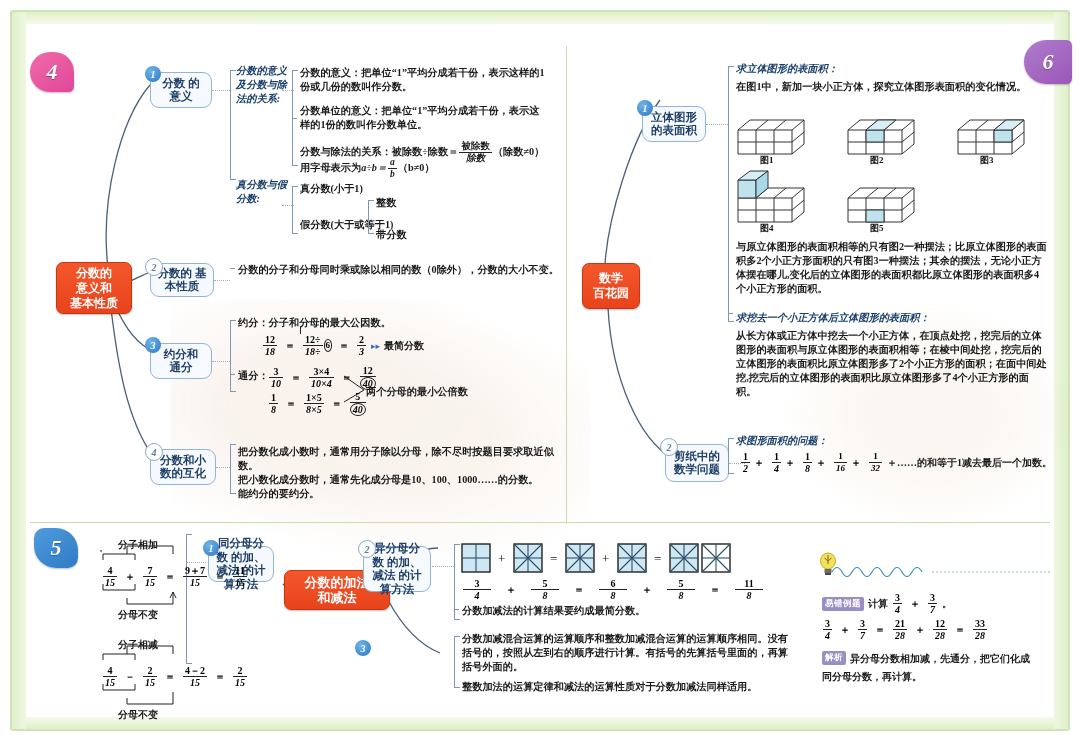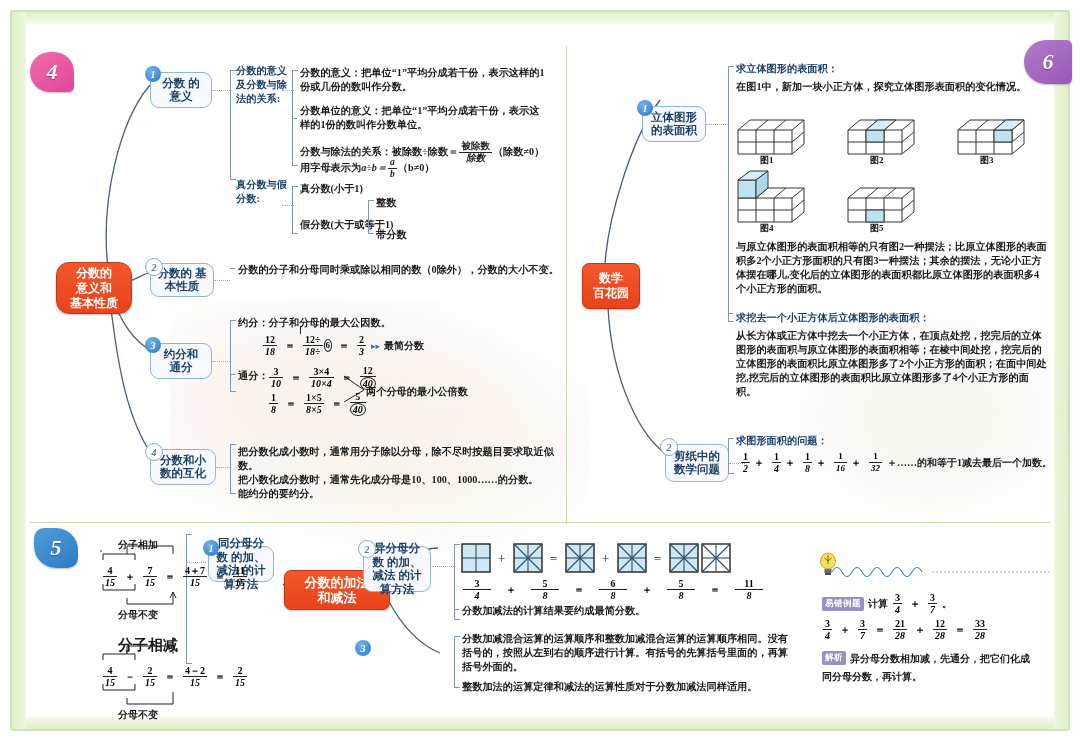--- a/index.html
+++ b/index.html
@@ -132,21 +132,21 @@
 
   
   .tx{
     position:absolute;
     font-family:"Liberation Serif","DejaVu Serif",serif;
     font-size:10.2px;
     line-height:14px;
     color:#1a1a1a;
     font-weight:bold;
   }
-  .hd{color:#1a3f6b;font-weight:bold;}
+  .hd{color:#1a3f6b;font-weight:bold;font-style:italic;}
 
   
   .brk{
     position:absolute;border-left:1.1px solid #7e97b3;
   }
   .brk:before,.brk:after{
     content:"";position:absolute;left:0;width:5px;height:1.1px;background:#7e97b3;
   }
   .brk:before{top:0;}
   .brk:after{bottom:0;}
@@ -204,21 +204,21 @@
   <div class="v-divider"></div>
   <div class="h-divider"></div>
 
   <svg style="position:absolute;left:0;top:0;width:1080px;height:741px;pointer-events:none">
     <path d="M150,85 C120,120 100,200 108,268" stroke="#4a5f78" stroke-width="1.3" fill="none"></path>
     <path d="M128,282 C138,278 142,275 150,272" stroke="#4a5f78" stroke-width="1.3" fill="none"></path>
     <path d="M112,300 C122,320 130,338 150,350" stroke="#4a5f78" stroke-width="1.3" fill="none"></path>
     <path d="M110,300 C118,370 128,420 152,455" stroke="#4a5f78" stroke-width="1.3" fill="none"></path>
   </svg>
 
-  <div class="rootnode" style="left:56px;top:262px;width:74px;height:50px;border-radius:13px;">分数的
+  <div class="rootnode" style="left:56px;top:262px;width:74px;height:50px;">分数的
 意义和
 基本性质</div>
 
   <div class="numdot" style="left:145px;top:66px">1</div>
   <div class="node" style="left:150px;top:72px;width:62px;height:36px;">分数
 的意义</div>
 
   <div class="numdot hollow" style="left:145px;top:258px">2</div>
   <div class="node" style="left:150px;top:263px;width:64px;height:34px;">分数的
 基本性质</div>
@@ -449,27 +449,27 @@
     <path d="M8,8 L8,2 L40,2 L40,8" stroke="#222" stroke-width="1" fill="none"></path>
     <path d="M8,32 L8,38 L40,38 L40,32" stroke="#222" stroke-width="1" fill="none"></path>
     <path d="M32,46 L32,52 L78,52 L78,40" stroke="#222" stroke-width="1" fill="none"></path>
     <path d="M78,40 L75,46 M78,40 L81,46" stroke="#222" stroke-width="1" fill="none"></path>
   </svg>
   <div style="position:absolute;left:102px;top:565px;">
     <span class="frac" style="font-size:10px"><span class="n">4</span><span class="d">15</span></span>
     <span class="eq">＋</span>
     <span class="frac" style="font-size:10px"><span class="n">7</span><span class="d">15</span></span>
     <span class="eq">＝</span>
-    <span class="frac" style="font-size:10px"><span class="n">4＋7</span><span class="d">15</span></span>
+    <span class="frac" style="font-size:10px"><span class="n">9＋7</span><span class="d">15</span></span>
     <span class="eq">＝</span>
     <span class="frac" style="font-size:10px"><span class="n">11</span><span class="d">15</span></span>
   </div>
   <div class="tx" style="left:118px;top:608px;font-size:10px">分母不变</div>
 
-  <div class="tx" style="left:118px;top:638px;font-size:15px">分子相减</div>
+  <div class="tx" style="left:118px;top:638px;font-size:10px">分子相减</div>
   <svg style="position:absolute;left:95px;top:652px;width:100px;height:60px">
     <path d="M32,2 L32,-6 L78,-6 L78,2" stroke="#222" stroke-width="1" fill="none"></path>
     <path d="M8,8 L8,2 L40,2 L40,8" stroke="#222" stroke-width="1" fill="none"></path>
     <path d="M8,32 L8,38 L40,38 L40,32" stroke="#222" stroke-width="1" fill="none"></path>
     <path d="M32,46 L32,52 L78,52 L78,40" stroke="#222" stroke-width="1" fill="none"></path>
   </svg>
   <div style="position:absolute;left:102px;top:665px;">
     <span class="frac" style="font-size:10px"><span class="n">4</span><span class="d">15</span></span>
     <span class="eq">－</span>
     <span class="frac" style="font-size:10px"><span class="n">2</span><span class="d">15</span></span>

